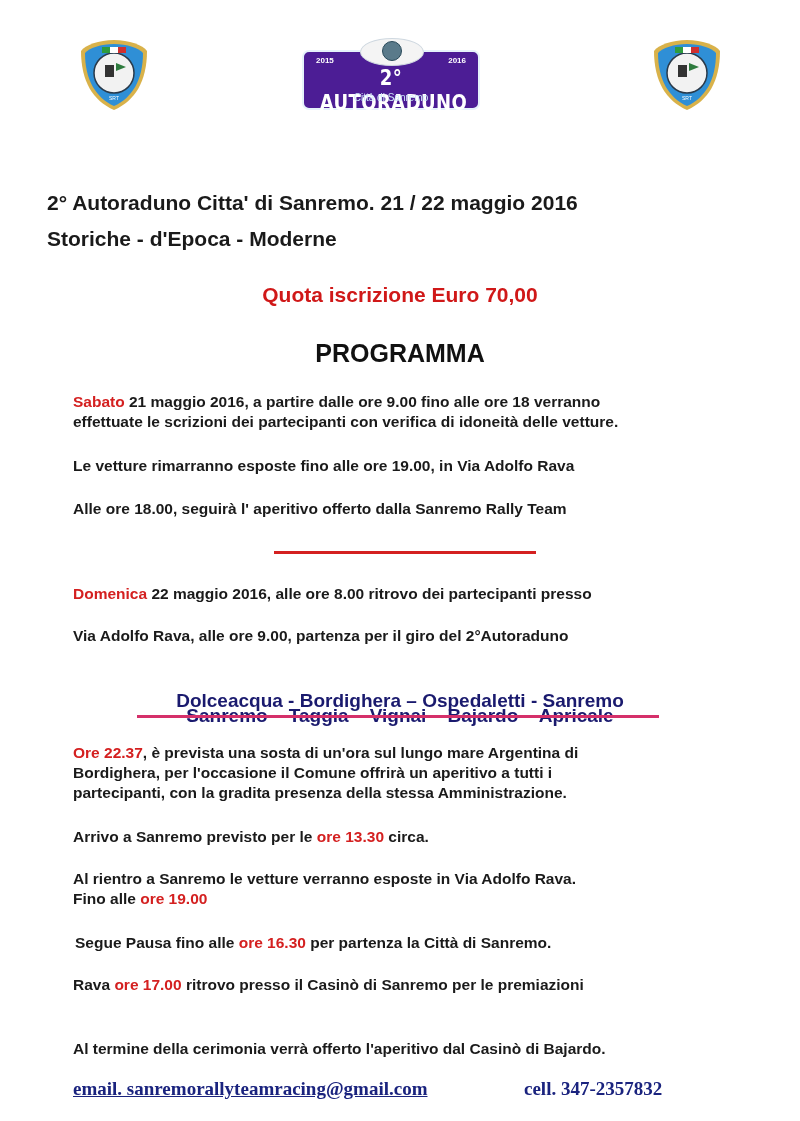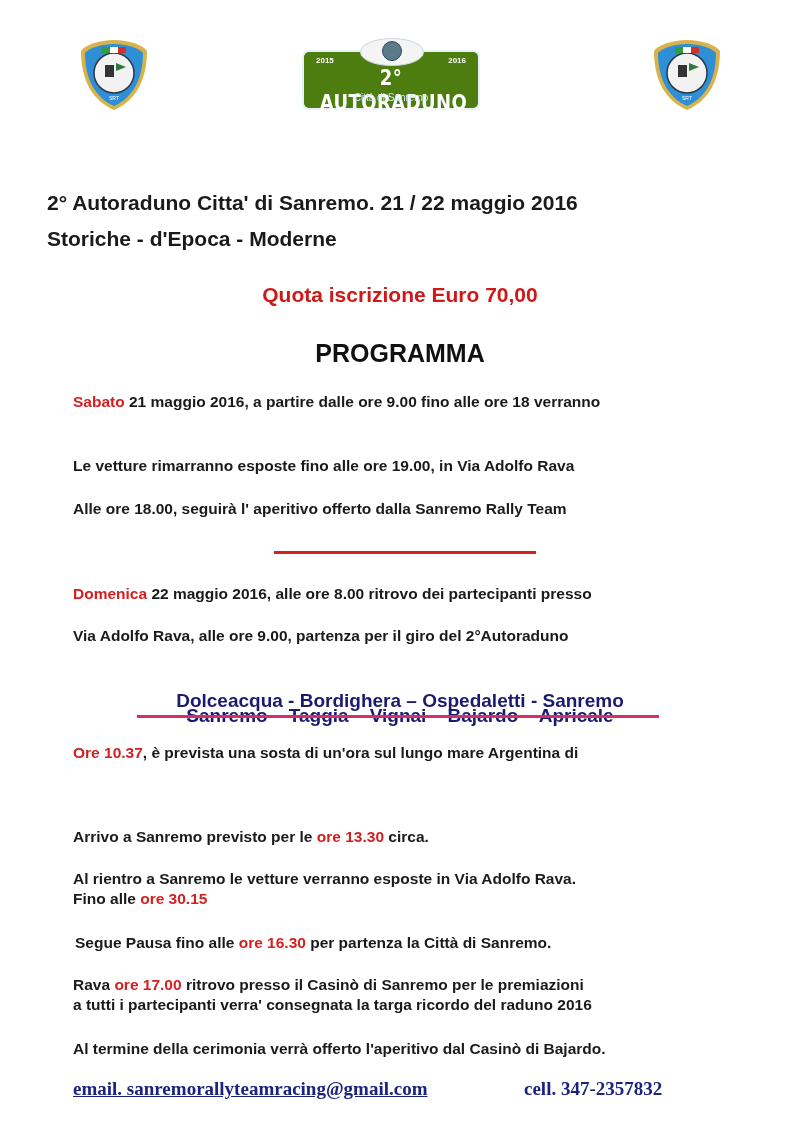--- a/index.html
+++ b/index.html
@@ -3,21 +3,21 @@
   <meta charset="utf-8">
   <style>
     html, body { margin:0; padding:0; background:#ffffff; }
     body { width:800px; height:1121px; position:relative; overflow:hidden;
       font-family:"Liberation Sans", sans-serif; color:#1a1a1a; }
     .abs { position:absolute; }
     .badge { width:74px; height:76px; }
     .plate { left:302px; top:38px; width:178px; height:72px; }
     .plate-oval { position:absolute; left:58px; top:0; width:62px; height:26px; background:#f4f4f4;
       border-radius:50%; border:1px solid #cfd8e0; }
-    .plate-body { position:absolute; left:0; top:12px; width:178px; height:60px; background:#4d7c0f;
+    .plate-body { position:absolute; left:0; top:12px; width:178px; height:60px; background:#4c1d95;
       border-radius:7px; border:2px solid #e6f2fb; box-sizing:border-box; }
     .plate-years { position:absolute; top:4px; font-size:8px; color:#ffffff; font-weight:bold; }
     .plate-title { position:absolute; left:0; width:100%; top:13px; text-align:center; color:#ffffff;
       font-weight:bold; font-size:22px; letter-spacing:0.5px; font-family:"DejaVu Sans", sans-serif;
       transform:scaleX(0.82); }
     .plate-sub { position:absolute; left:0; width:100%; top:40px; text-align:center; color:#cfe8fb; font-size:10px; }
     .plate-crest { position:absolute; left:80px; top:3px; width:18px; height:18px; border-radius:50%;
       background:#5a7a8a; border:1px solid #2a4a5a; }
 
     .title { left:0; width:800px; text-align:left; font-weight:bold; font-size:21px; color:#1a1a1a;padding-left:47px; }
@@ -72,54 +72,55 @@
   <div class="plate-crest"></div>
 </div>
 
 <div class="abs title" style="top:191px;">2° Autoraduno Citta' di Sanremo. 21 / 22 maggio 2016</div>
 <div class="abs title" style="top:227px;">Storiche - d'Epoca - Moderne</div>
 <div class="abs quota" style="top:283px;">Quota iscrizione Euro 70,00</div>
 <div class="abs programma" style="top:339px;">PROGRAMMA</div>
 
 <div class="abs para" style="top:392px;">
   <span class="red">Sabato</span><span> 21 maggio 2016, a partire dalle ore 9.00 fino alle ore 18 verranno</span><br>
+  <span>effettuate le scrizioni dei partecipanti con verifica di idoneità delle vetture.</span>
 </div>
 <div class="abs para" style="top:456px;">Le vetture rimarranno esposte fino alle ore 19.00, in Via Adolfo Rava</div>
 <div class="abs para" style="top:499px;">Alle ore 18.00, seguirà  l' aperitivo offerto dalla Sanremo Rally Team</div>
 
 <div class="abs divider"></div>
 
 <div class="abs para" style="top:584px;">
   <span class="red">Domenica</span><span> 22 maggio 2016, alle ore 8.00 ritrovo dei partecipanti presso</span>
 </div>
 <div class="abs para" style="top:626px;">Via Adolfo Rava, alle ore 9.00, partenza  per il giro del 2°Autoraduno</div>
 
 <div class="abs route" style="top:704px;">Sanremo – Taggia  – Vignai – Bajardo – Apricale</div>
 <div class="abs route" style="top:689px;">Dolceacqua - Bordighera – Ospedaletti -  Sanremo</div>
 <div class="abs route-underline"></div>
 
 <div class="abs para" style="top:743px;">
-  <span class="red">Ore 10.37</span><span>, è prevista una sosta di un'ora sul lungo mare Argentina di</span><br>
-  <br>
+  <span class="red">Ore 22.37</span><span>, è prevista una sosta di un'ora sul lungo mare Argentina di</span><br>
+  <span>Bordighera, per l'occasione il Comune offrirà un aperitivo a tutti i</span><br>
+  <span>partecipanti, con la gradita presenza della stessa Amministrazione.</span>
 </div>
 
 <div class="abs para" style="top:827px;">
   <span>Arrivo a Sanremo previsto per le </span><span class="red">ore 13.30</span><span> circa.</span>
 </div>
 
 <div class="abs para" style="top:869px;">
   <span>Al rientro a Sanremo le vetture verranno esposte in Via Adolfo Rava.</span><br>
-  <span>Fino alle </span><span class="red">ore 30.15</span>
+  <span>Fino alle </span><span class="red">ore 19.00</span>
 </div>
 
 <div class="abs para" style="top:933px;left:75px;">
   <span>Segue Pausa fino alle </span><span class="red">ore 16.30</span><span> per partenza la Città di Sanremo.</span>
 </div>
 
 <div class="abs para" style="top:975px;">
   <span>Rava </span><span class="red">ore 17.00</span><span> ritrovo presso il Casinò di Sanremo per le premiazioni</span><br>
-  <span>a tutti i partecipanti verra' consegnata  la targa ricordo del raduno 2016</span>
 </div>
 
 <div class="abs para" style="top:1039px;">Al termine della cerimonia verrà offerto l'aperitivo dal Casinò di Bajardo.</div>
 
 <a class="abs email">email. sanremorallyteamracing@gmail.com</a>
 <div class="abs cell">cell. 347-2357832</div>
 
 </body></html>

